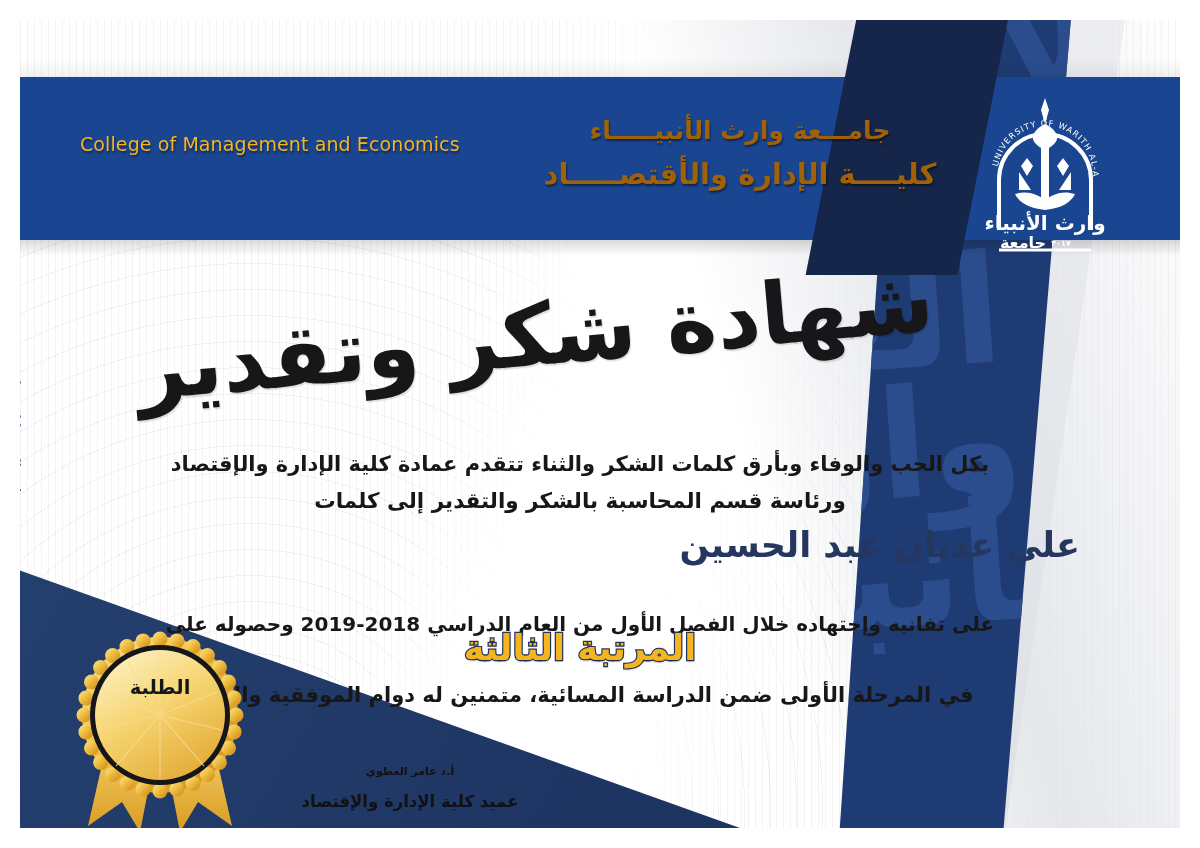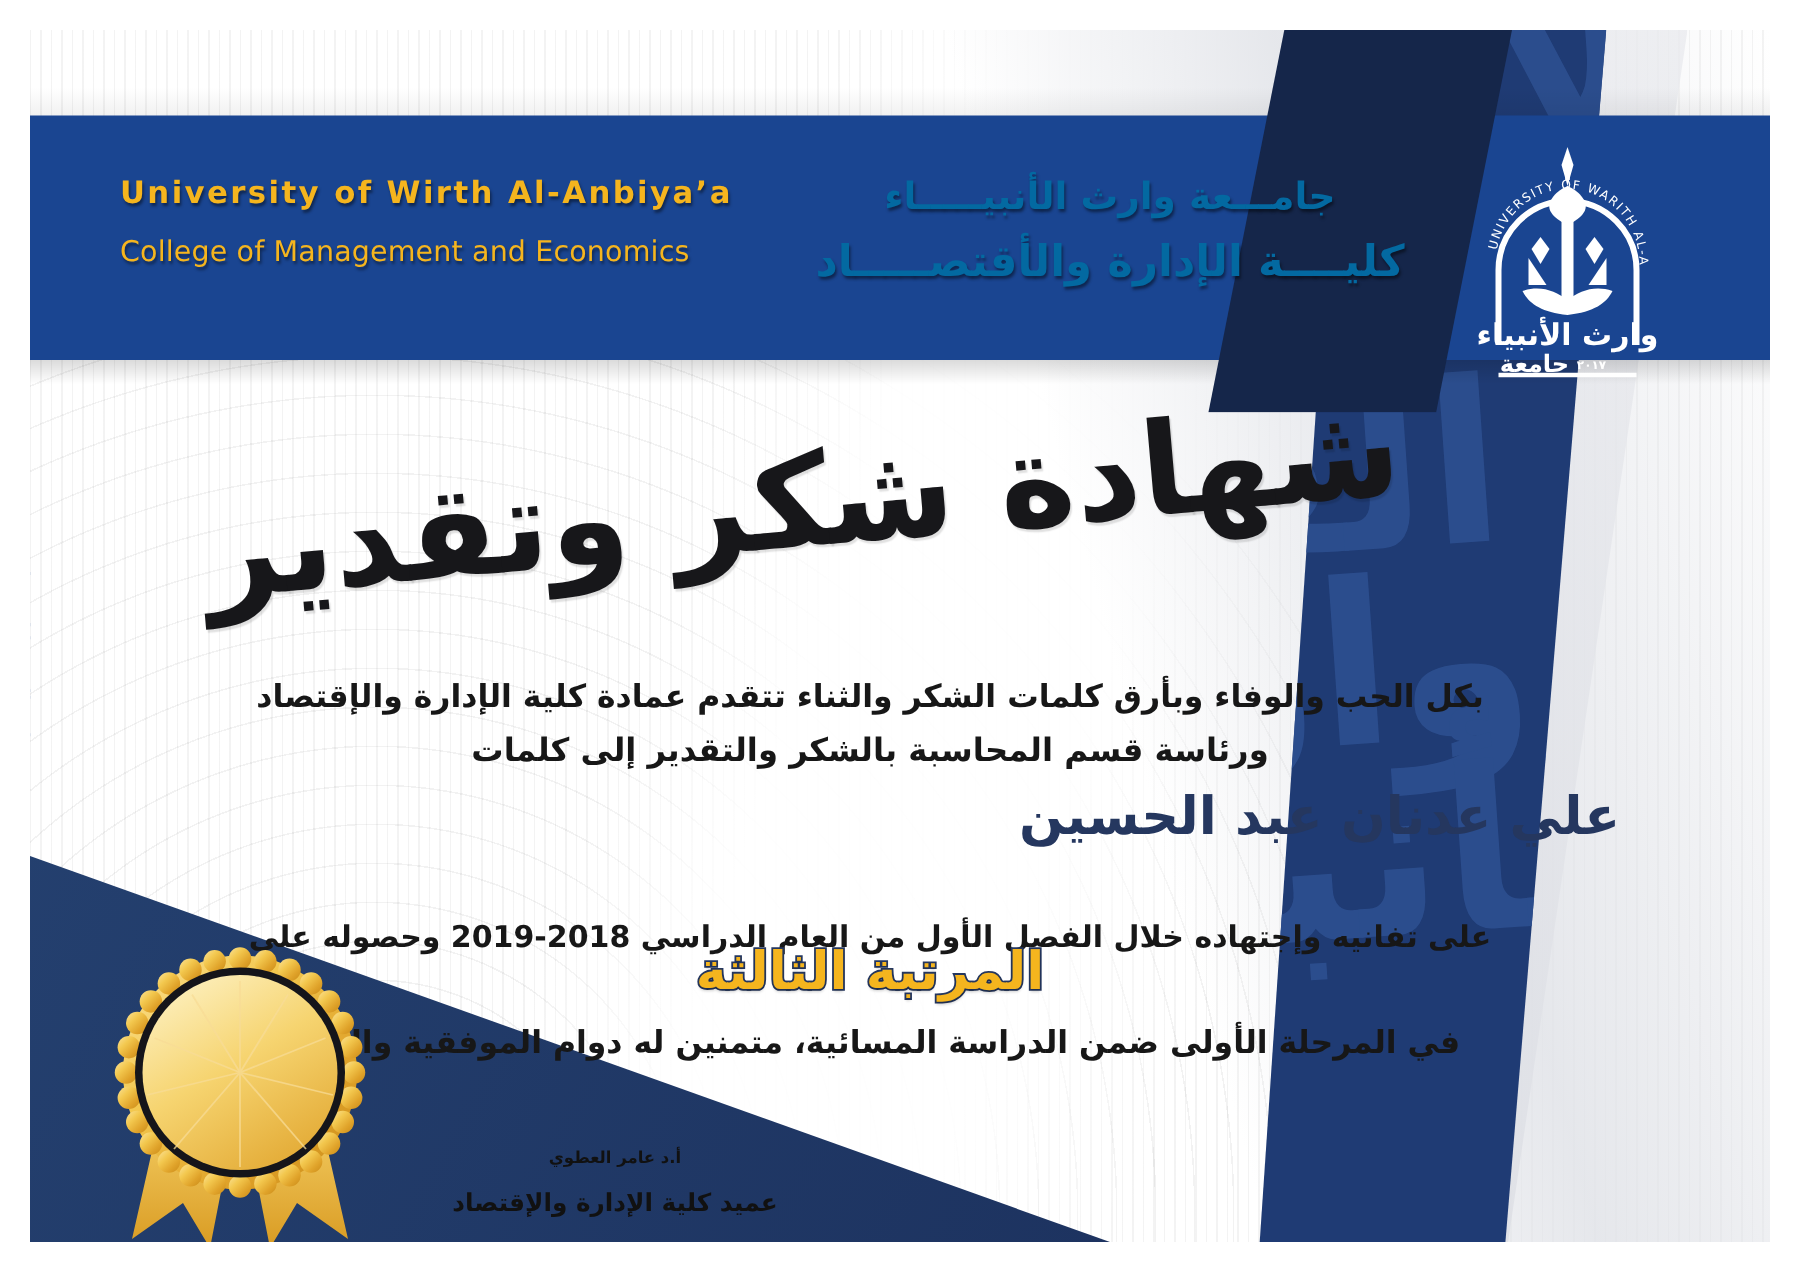--- a/index.html
+++ b/index.html
@@ -88,21 +88,21 @@
   }
 
   .hdrEN{
     position:absolute;left:60px;top:96px;width:470px;color:#f5b51e;
     text-shadow:1px 2px 2px rgba(0,0,0,.45);
   }
   .hdrEN .l1{font-size:20.5px;font-weight:700;letter-spacing:1.6px;white-space:nowrap;}
   .hdrEN .l2{font-size:19px;font-weight:400;letter-spacing:.1px;margin-top:17px;white-space:nowrap;}
 
   .hdrAR{
-    position:absolute;left:505px;top:96px;width:430px;color:#0369a1;direction:rtl;text-align:center;
+    position:absolute;left:505px;top:96px;width:430px;color:#a16207;direction:rtl;text-align:center;
     text-shadow:1px 2px 2px rgba(0,0,0,.45);
   }
   .hdrAR .l1{font-size:25px;font-weight:700;letter-spacing:2px;white-space:nowrap;}
   .hdrAR .l2{font-size:29px;font-weight:700;letter-spacing:2px;margin-top:12px;white-space:nowrap;}
 
   
   .logo{position:absolute;left:955px;top:60px;width:140px;height:175px;}
 
   
   .titleCalli{
@@ -170,21 +170,20 @@
     <div class="ribbon">
       <div class="calli">ألا بذكر الله تطمئن القلوب وارث الأنبياء</div>
     </div>
 
     <div class="headerShadowTop"></div>
     <div class="headerBand"></div>
     <div class="headerShadowBot"></div>
     <div class="ribbonDark"></div>
 
     <div class="hdrEN">
-      <div class="l1">University of Wirth Al-Anbiya’a</div>
       <div class="l2">College of Management and Economics</div>
     </div>
 
     <div class="hdrAR">
       <div class="l1">جامـــعة وارث الأنبيـــــاء</div>
       <div class="l2">كليــــة الإدارة والأقتصـــــاد</div>
     </div>
 
     <div class="logo">
       <svg viewBox="0 0 140 175" width="140" height="175">
@@ -301,19 +300,20 @@
             <line x1="90" y1="95" x2="152" y2="110"></line>
           <line x1="90" y1="95" x2="134" y2="146"></line>
             <line x1="90" y1="95" x2="90" y2="158"></line>
           <line x1="90" y1="95" x2="46" y2="146"></line>
             <line x1="90" y1="95" x2="28" y2="110"></line>
           <line x1="90" y1="95" x2="33" y2="72"></line>
             <line x1="90" y1="95" x2="58" y2="43"></line>
         </g>
       </svg>
       <div class="sealTxt">
+        <div>الطلبة</div>
       </div>
     </div>
 
     <div class="designer">Designed by: Ali Aziz</div>
 
   </div>
 </div>
 
 </body></html>

